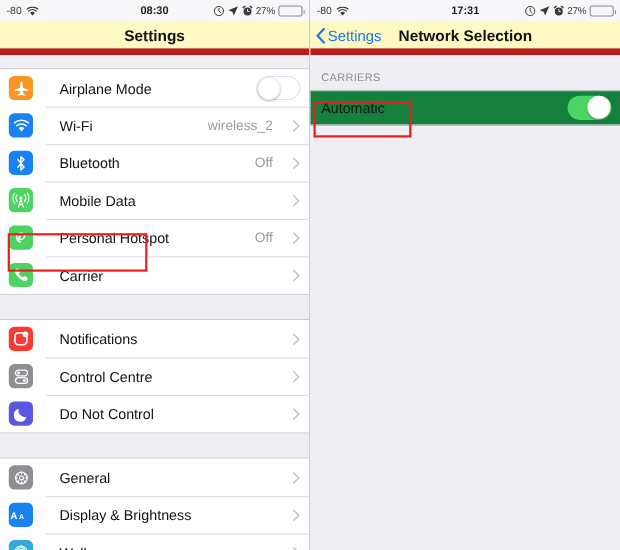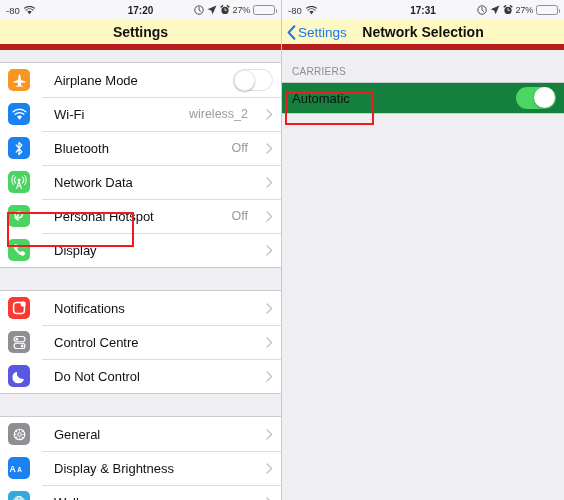--- a/index.html
+++ b/index.html
@@ -226,21 +226,21 @@
       <div class="sb-left">
         <span class="sig-text">-80</span>
         <span>
           <svg class="wifi-ico" width="11" height="9" viewBox="0 0 11 9">
             <path d="M5.5 8.2 L3.3 5.6 a3.4 3.4 0 0 1 4.4 0 Z" fill="#3a3a3c"></path>
             <path d="M1.9 4.1 a5.4 5.4 0 0 1 7.2 0" stroke="#3a3a3c" stroke-width="1.1" fill="none" stroke-linecap="round"></path>
             <path d="M0.5 2.2 a7.8 7.8 0 0 1 10 0" stroke="#3a3a3c" stroke-width="1.1" fill="none" stroke-linecap="round"></path>
           </svg>
         </span>
       </div>
-      <div class="sb-center">17:20</div>
+      <div class="sb-center">08:30</div>
       <div class="sb-right">
         <span>
           <svg class="rotlock-ico" width="10" height="10" viewBox="0 0 10 10">
             <circle cx="5" cy="5" r="4.2" fill="none" stroke="#3a3a3c" stroke-width="0.9"></circle>
             <path d="M5 2.3 V5 L6.6 6.3" stroke="#3a3a3c" stroke-width="0.9" fill="none" stroke-linecap="round"></path>
           </svg>
         </span>
         <span>
           <svg class="loc-ico" width="10" height="10" viewBox="0 0 10 10">
             <path d="M9.4 0.6 L0.6 4.3 L4.2 5.6 L5.6 9.2 Z" fill="#3a3a3c"></path>
@@ -312,21 +312,21 @@
 
         <div class="row">
           <span class="icon" style="background:#4cd463">
             <svg width="16" height="15" viewBox="0 0 16 15">
               <circle cx="8" cy="5" r="1.5" fill="#fff"></circle>
               <path d="M8 6.4 L5.6 13.4 M8 6.4 L10.4 13.4 M6.3 11 H9.7" stroke="#fff" stroke-width="1.1" fill="none" stroke-linecap="round"></path>
               <path d="M4.7 2 a4.6 4.6 0 0 0 0 6.2 M11.3 2 a4.6 4.6 0 0 1 0 6.2" stroke="#fff" stroke-width="1.1" fill="none" stroke-linecap="round"></path>
               <path d="M2.4 0.3 a7.4 7.4 0 0 0 0 9.5 M13.6 0.3 a7.4 7.4 0 0 1 0 9.5" stroke="#fff" stroke-width="1" fill="none" stroke-linecap="round"></path>
             </svg>
           </span>
-          <span class="row-label">Network Data</span>
+          <span class="row-label">Mobile Data</span>
           <span class="row-value"></span>
           <svg class="chev" width="7" height="11" viewBox="0 0 7 11">
               <path d="M1 1 L5.6 5.5 L1 10" stroke="currentColor" stroke-width="1.4" fill="none" stroke-linecap="round" stroke-linejoin="round"></path>
             </svg>
         </div>
 
         <div class="row">
           <span class="icon" style="background:#4cd463">
             <svg width="15" height="15" viewBox="0 0 16 16">
               <path d="M11.2 5.4 a4.2 4.2 0 1 0 -3.6 6.2 a2.6 2.6 0 1 1 -0.3 -5.2 a1.5 1.5 0 0 0 0.2 3 a4.6 4.6 0 0 0 3.7 -4 Z" fill="none" stroke="#fff" stroke-width="1.4" stroke-linecap="round"></path>
@@ -338,21 +338,21 @@
               <path d="M1 1 L5.6 5.5 L1 10" stroke="currentColor" stroke-width="1.4" fill="none" stroke-linecap="round" stroke-linejoin="round"></path>
             </svg>
         </div>
 
         <div class="row">
           <span class="icon" style="background:#4cd463">
             <svg width="14" height="14" viewBox="0 0 16 16">
               <path d="M3.4 1.6 a1.6 1.6 0 0 1 2.3 0.3 L7 3.7 a1.3 1.3 0 0 1 -0.2 1.7 l-0.8 0.7 a0.6 0.6 0 0 0 -0.1 0.7 a8.6 8.6 0 0 0 3.6 3.6 a0.6 0.6 0 0 0 0.7 -0.1 l0.7 -0.8 a1.3 1.3 0 0 1 1.7 -0.2 l1.8 1.3 a1.6 1.6 0 0 1 0.3 2.3 l-0.8 0.9 c-1 1.1 -2.8 0.9 -5.4 -1 C6 11 4 9 2.6 6.6 C1.5 4.7 1.5 3.3 2.5 2.4 Z" fill="#fff"></path>
             </svg>
           </span>
-          <span class="row-label">Display</span>
+          <span class="row-label">Carrier</span>
           <svg class="chev" width="7" height="11" viewBox="0 0 7 11">
               <path d="M1 1 L5.6 5.5 L1 10" stroke="currentColor" stroke-width="1.4" fill="none" stroke-linecap="round" stroke-linejoin="round"></path>
             </svg>
         </div>
 
       </div>
 
       <div class="gap"></div>
 
       <div class="group">

